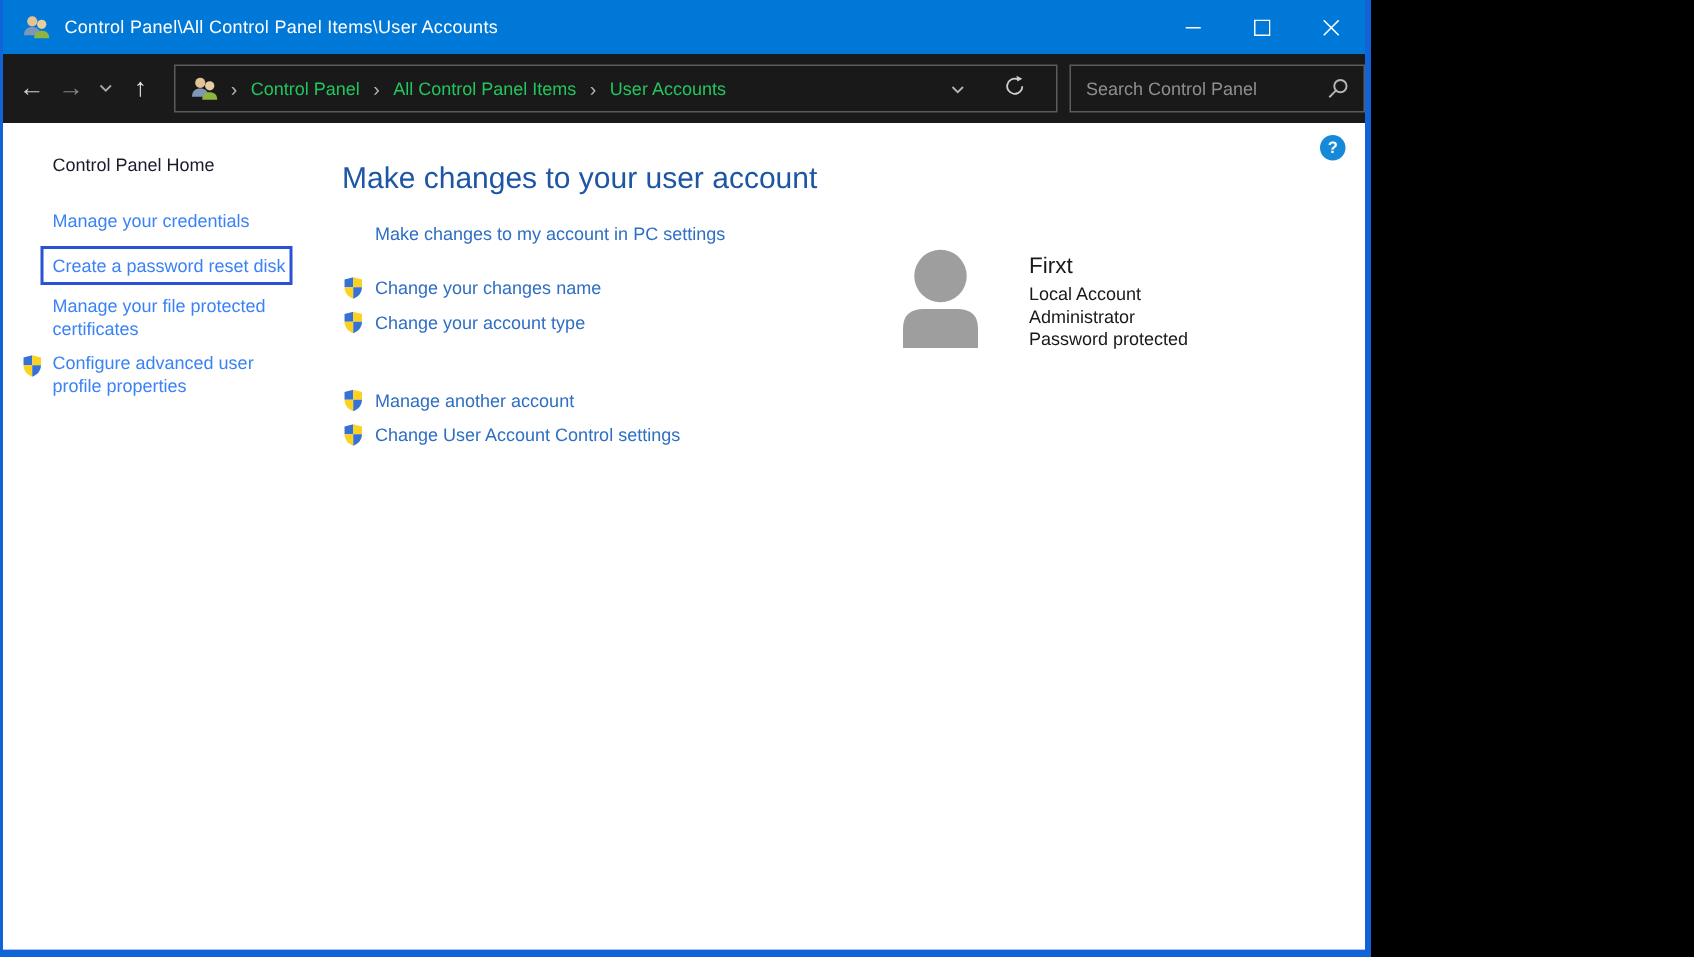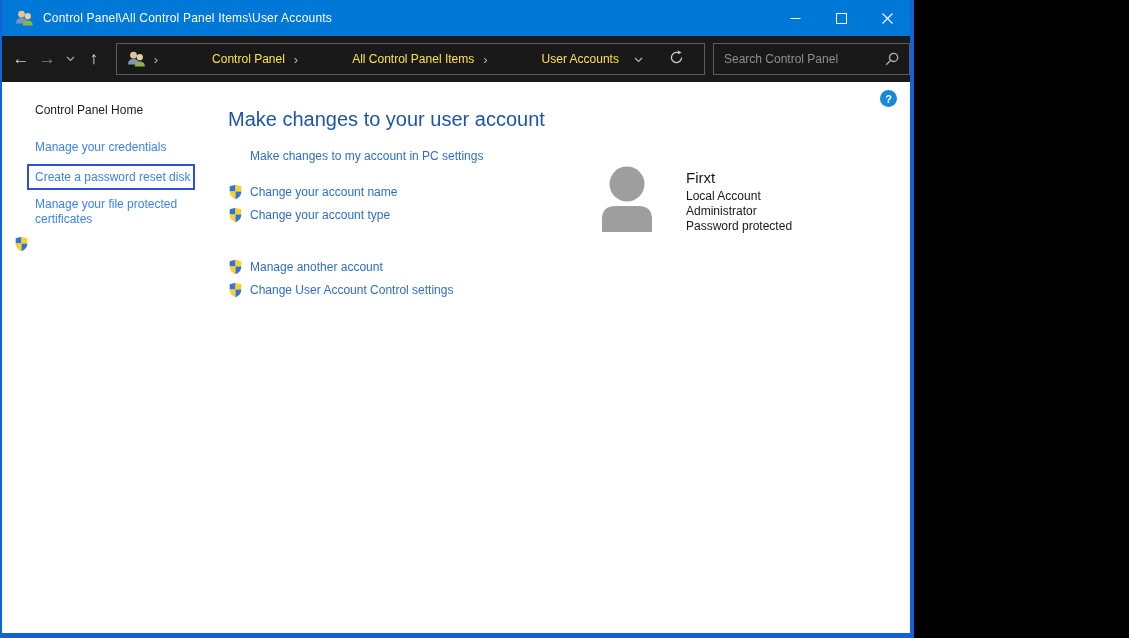--- a/index.html
+++ b/index.html
@@ -32,21 +32,21 @@
   .nav-forward{ width:34px; color:#858585; }
   .nav-recent{ width:26px; }
   .nav-up{ width:34px; color:#e6e6e6; }
 
   .addressbar{
     margin-left:9px; width:757px; height:32px; border:1px solid #5c5c5c; background:#191919;
     display:flex; align-items:center; padding:0 10px; color:#e6e6e6; font-size:12px;
   }
   .addressbar .loc-icon{ width:19px; height:16px; flex:0 0 auto; }
   .crumb-sep{ color:#b5b5b5; font-size:13px; padding:0 8px; }
-  .crumb{ color:#fde047; white-space:nowrap; padding:1px 1px;margin-left:45px; }
+  .crumb{ color:#22c55e; white-space:nowrap; padding:1px 1px; }
   .addr-dropdown{ margin-left:auto; padding:4px 6px; }
   .addr-refresh{ margin-left:20px; margin-right:10px; }
 
   .searchbox{
     margin-left:8px; width:207px; height:32px; border:1px solid #5c5c5c; background:#191919;
     display:flex; align-items:center; padding:0 10px;
   }
   .searchbox input{
     flex:1; border:none; outline:none; background:transparent; color:#d6d6d6; font-size:12px;
     font-family:"Liberation Sans","DejaVu Sans",sans-serif; min-width:0;
@@ -184,37 +184,38 @@
 
       <div class="sb-item link-like">Manage your file protected certificates</div>
 
       <div class="sb-item link-like">
         <svg class="shield" width="15" height="16" viewBox="0 0 16 17">
           <path d="M8 0.8 L1.8 2.4 V8 H8 Z" fill="#3572d4"></path>
           <path d="M8 0.8 L14.2 2.4 V8 H8 Z" fill="#fdd11f"></path>
           <path d="M1.8 8 H8 V16.2 C4.8 15 1.8 12.3 1.8 8 Z" fill="#fdd11f"></path>
           <path d="M8 8 H14.2 C14.2 12.3 11.2 15 8 16.2 Z" fill="#3572d4"></path>
         </svg>
+        <span>Configure advanced user profile properties</span>
       </div>
 
     </div>
 
     <div class="content">
       <div class="page-heading">Make changes to your user account</div>
 
       <div class="pc-link link-like">Make changes to my account in PC settings</div>
 
       <div class="task-row row-1">
         <svg class="shield" width="15" height="16" viewBox="0 0 16 17">
           <path d="M8 0.8 L1.8 2.4 V8 H8 Z" fill="#3572d4"></path>
             <path d="M8 0.8 L14.2 2.4 V8 H8 Z" fill="#fdd11f"></path>
           <path d="M1.8 8 H8 V16.2 C4.8 15 1.8 12.3 1.8 8 Z" fill="#fdd11f"></path>
             <path d="M8 8 H14.2 C14.2 12.3 11.2 15 8 16.2 Z" fill="#3572d4"></path>
         </svg>
-        <span class="task-link">Change your account name</span>
+        <span class="task-link">Change your changes name</span>
       </div>
 
       <div class="task-row row-2">
         <svg class="shield" width="15" height="16" viewBox="0 0 16 17">
           <path d="M8 0.8 L1.8 2.4 V8 H8 Z" fill="#3572d4"></path>
             <path d="M8 0.8 L14.2 2.4 V8 H8 Z" fill="#fdd11f"></path>
           <path d="M1.8 8 H8 V16.2 C4.8 15 1.8 12.3 1.8 8 Z" fill="#fdd11f"></path>
             <path d="M8 8 H14.2 C14.2 12.3 11.2 15 8 16.2 Z" fill="#3572d4"></path>
         </svg>
         <span class="task-link">Change your account type</span>

